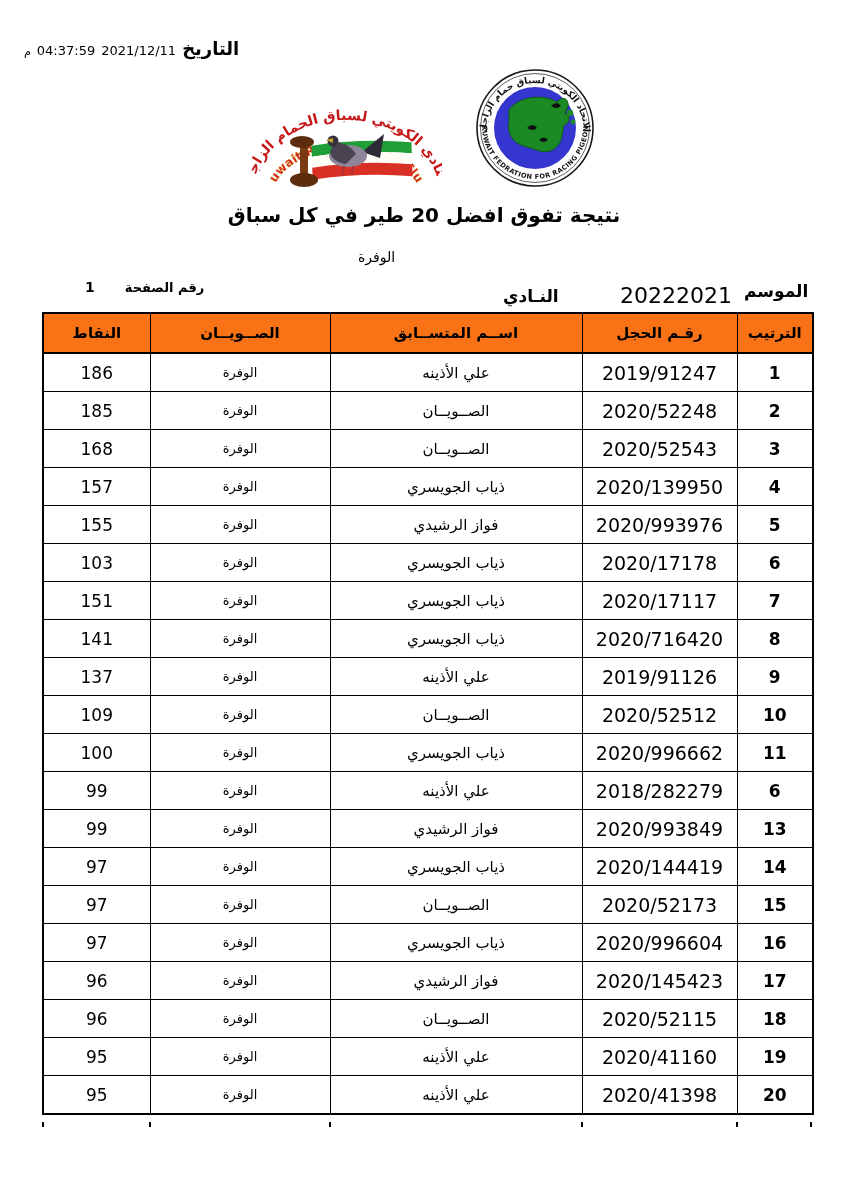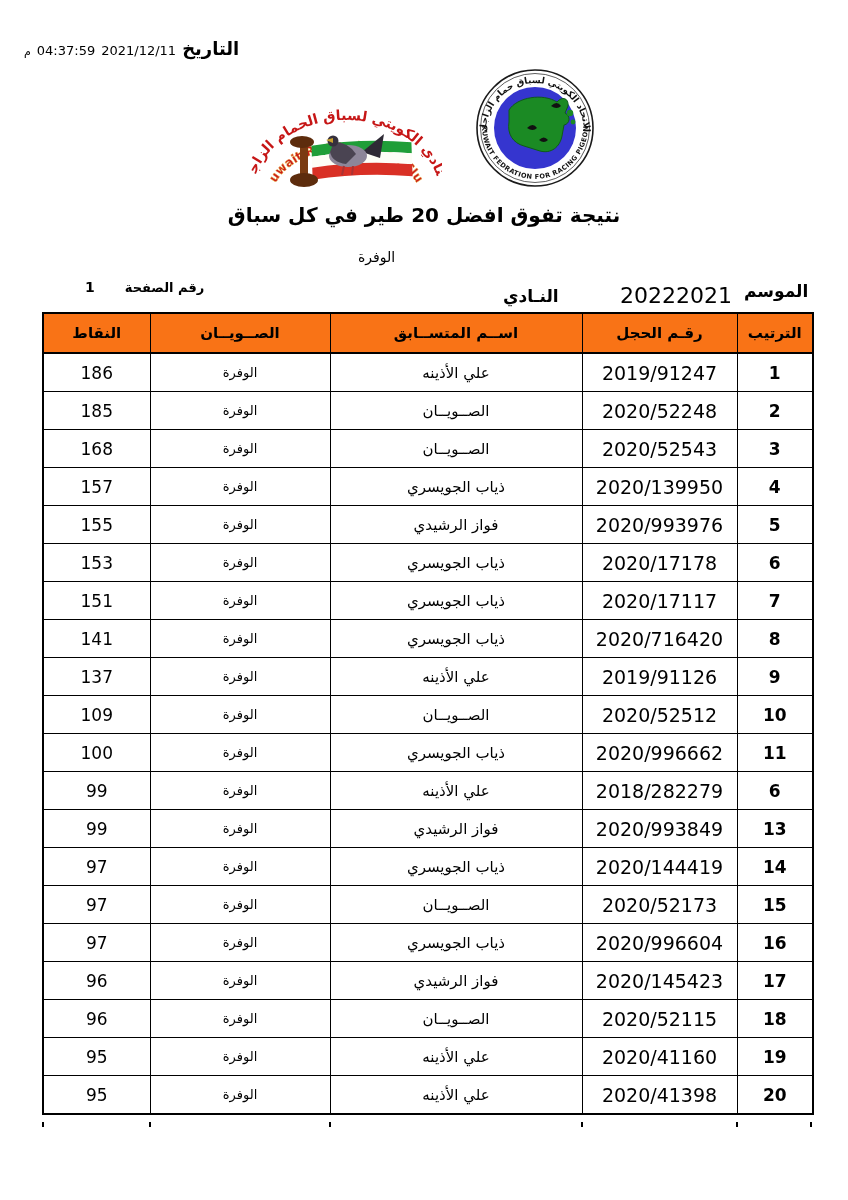--- a/index.html
+++ b/index.html
@@ -213,21 +213,21 @@
       <td class="c-ring">2020/993976</td>
       <td class="c-name">فواز الرشيدي</td>
       <td class="c-club">الوفرة</td>
       <td class="c-points">155</td>
     </tr>
           <tr>
       <td class="c-rank">6</td>
       <td class="c-ring">2020/17178</td>
       <td class="c-name">ذياب الجويسري</td>
       <td class="c-club">الوفرة</td>
-      <td class="c-points">153</td>
+      <td class="c-points">103</td>
     </tr>
           <tr>
       <td class="c-rank">7</td>
       <td class="c-ring">2020/17117</td>
       <td class="c-name">ذياب الجويسري</td>
       <td class="c-club">الوفرة</td>
       <td class="c-points">151</td>
     </tr>
           <tr>
       <td class="c-rank">8</td>

